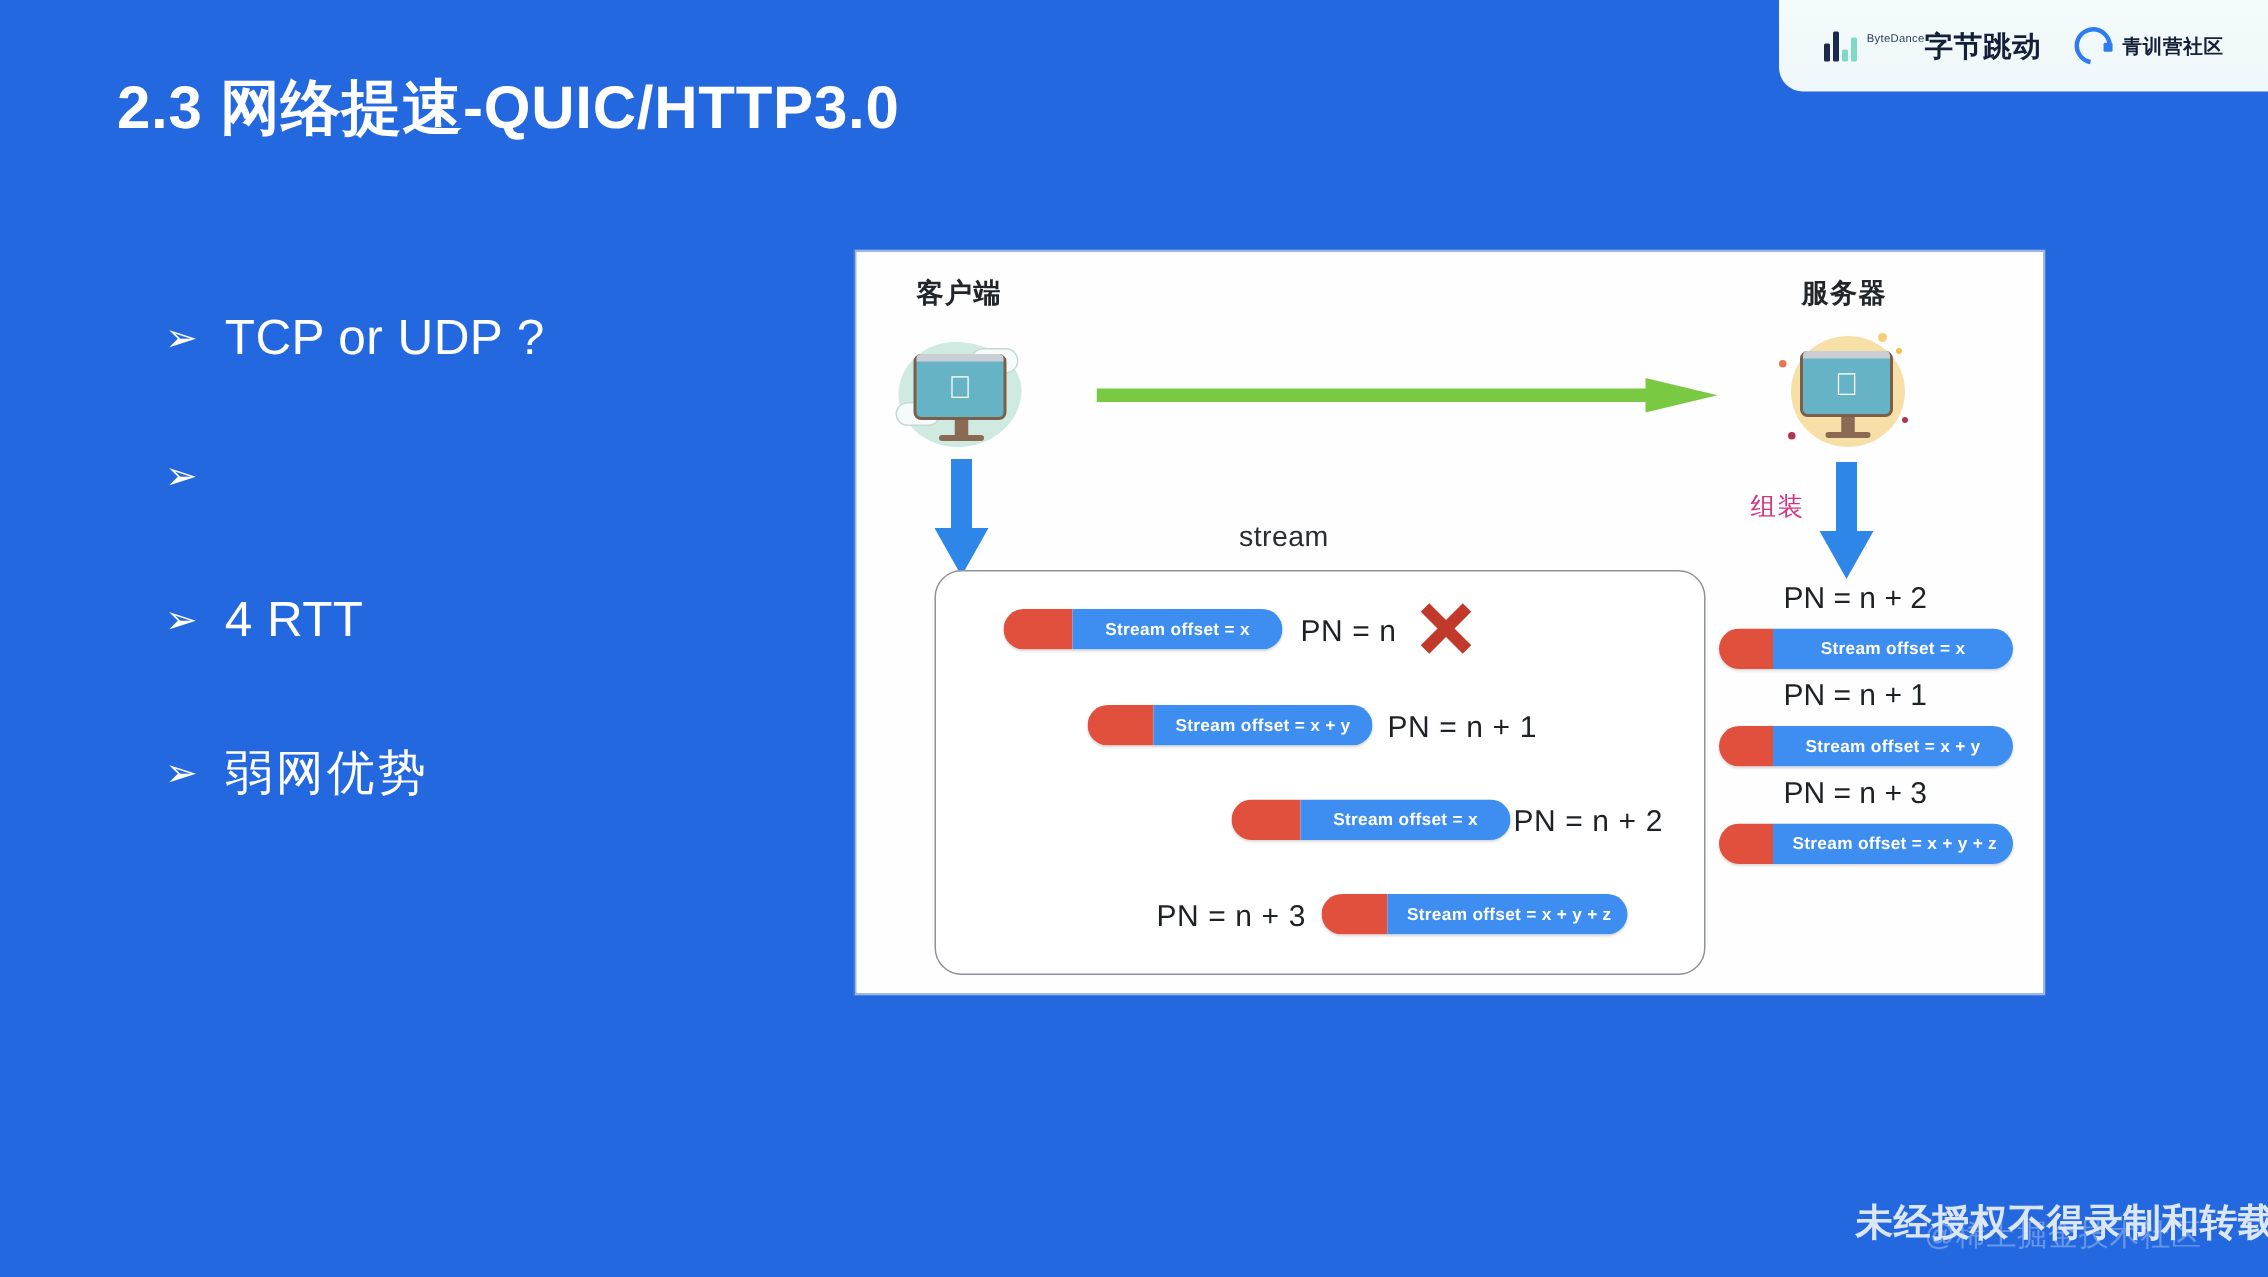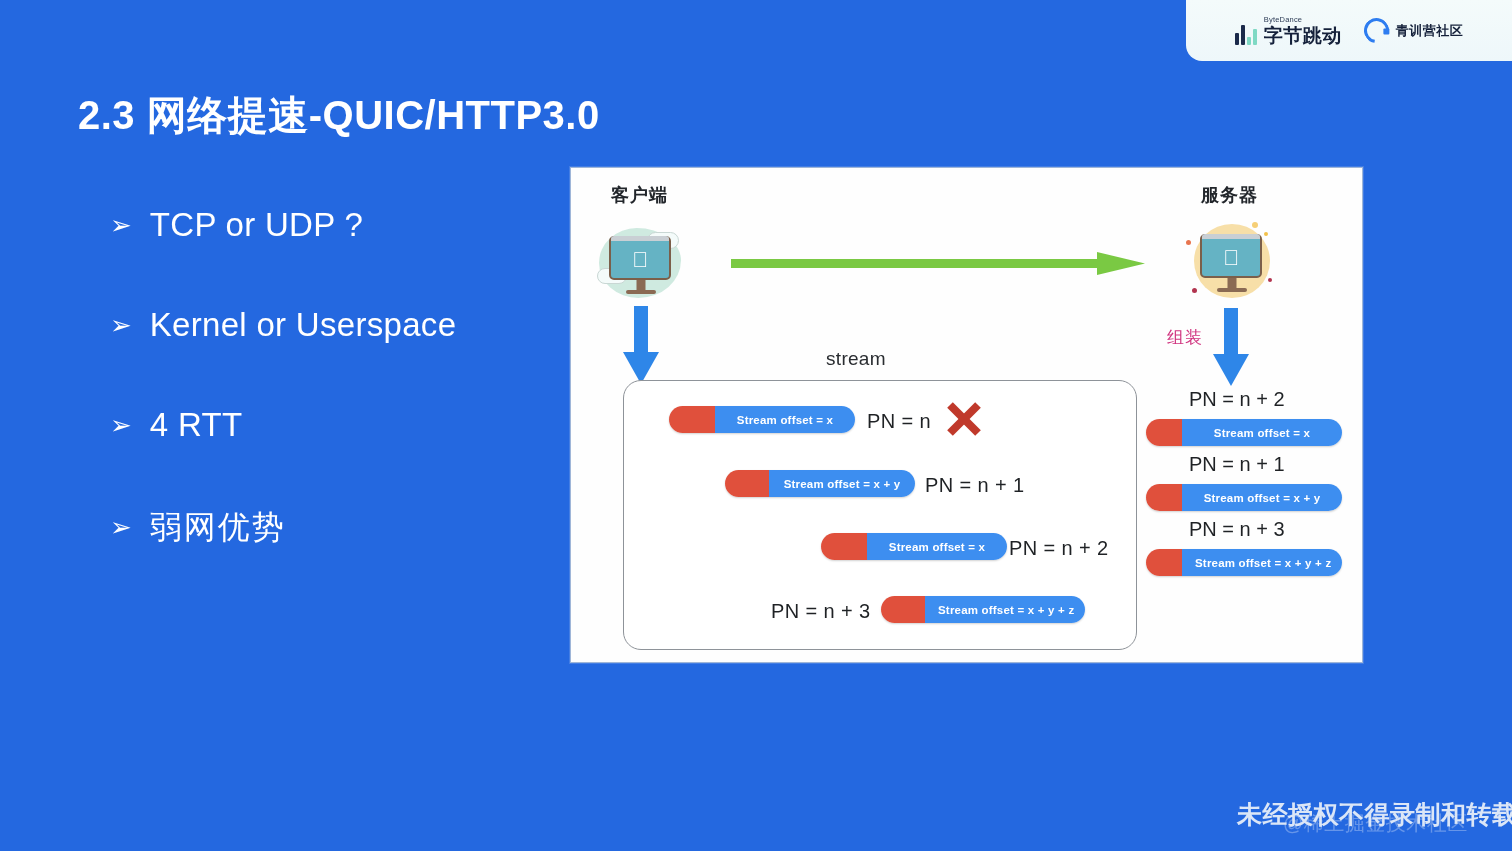--- a/index.html
+++ b/index.html
@@ -39,21 +39,21 @@
     display: flex;
     align-items: flex-end;
     gap: 2px;
     height: 20px;
   }
   .bd-bars i { display:block; width: 4px; border-radius: 1px; }
   .bd-bars i.b1 { height: 12px; background:#1b2a4a; }
   .bd-bars i.b2 { height: 20px; background:#1b2a4a; }
   .bd-bars i.b3 { height: 8px;  background:#7fd9c4; }
   .bd-bars i.b4 { height: 16px; background:#7fd9c4; }
-  .bd-text { display:flex; flex-direction: column; line-height:1; }
+  .bd-text { display:flex; flex-direction: row; line-height:1; }
   .bd-en { font-size: 7.5px; color:#2c3b55; letter-spacing:.2px; margin-bottom:2px; }
   .bd-cn { font-size: 19px; font-weight: 700; color:#14203a; letter-spacing:.5px; }
   .comm-logo { display:flex; align-items:center; gap:7px; }
   .comm-mark {
     width: 19px; height: 19px; border-radius: 50%;
     border: 3.2px solid #2e7df0;
     border-bottom-color: transparent;
     transform: rotate(-35deg);
     position: relative;
   }
@@ -67,21 +67,20 @@
   
   .slide-title {
     position: absolute;
     left: 78px;
     top: 44px;
     font-size: 40px;
     font-weight: 700;
     color: #ffffff;
     letter-spacing: .5px;
     white-space: nowrap;
-    margin-top: 44px;
   }
 
   
   .bullets {
     position: absolute;
     left: 110px;
     top: 206px;
     width: 470px;
   }
   .bullet-row {
@@ -302,21 +301,20 @@
 
   <div class="slide-title">2.3 网络提速-QUIC/HTTP3.0</div>
 
   <div class="bullets">
     <div class="bullet-row">
       <span class="bullet-mark">➢</span>
       <span class="bullet-text">TCP or UDP ?</span>
     </div>
     <div class="bullet-row">
       <span class="bullet-mark">➢</span>
-      <span class="bullet-text">Kernel or Userspace</span>
     </div>
     <div class="bullet-row">
       <span class="bullet-mark">➢</span>
       <span class="bullet-text">4 RTT</span>
     </div>
     <div class="bullet-row">
       <span class="bullet-mark">➢</span>
       <span class="bullet-text cjk">弱网优势</span>
     </div>
   </div>

